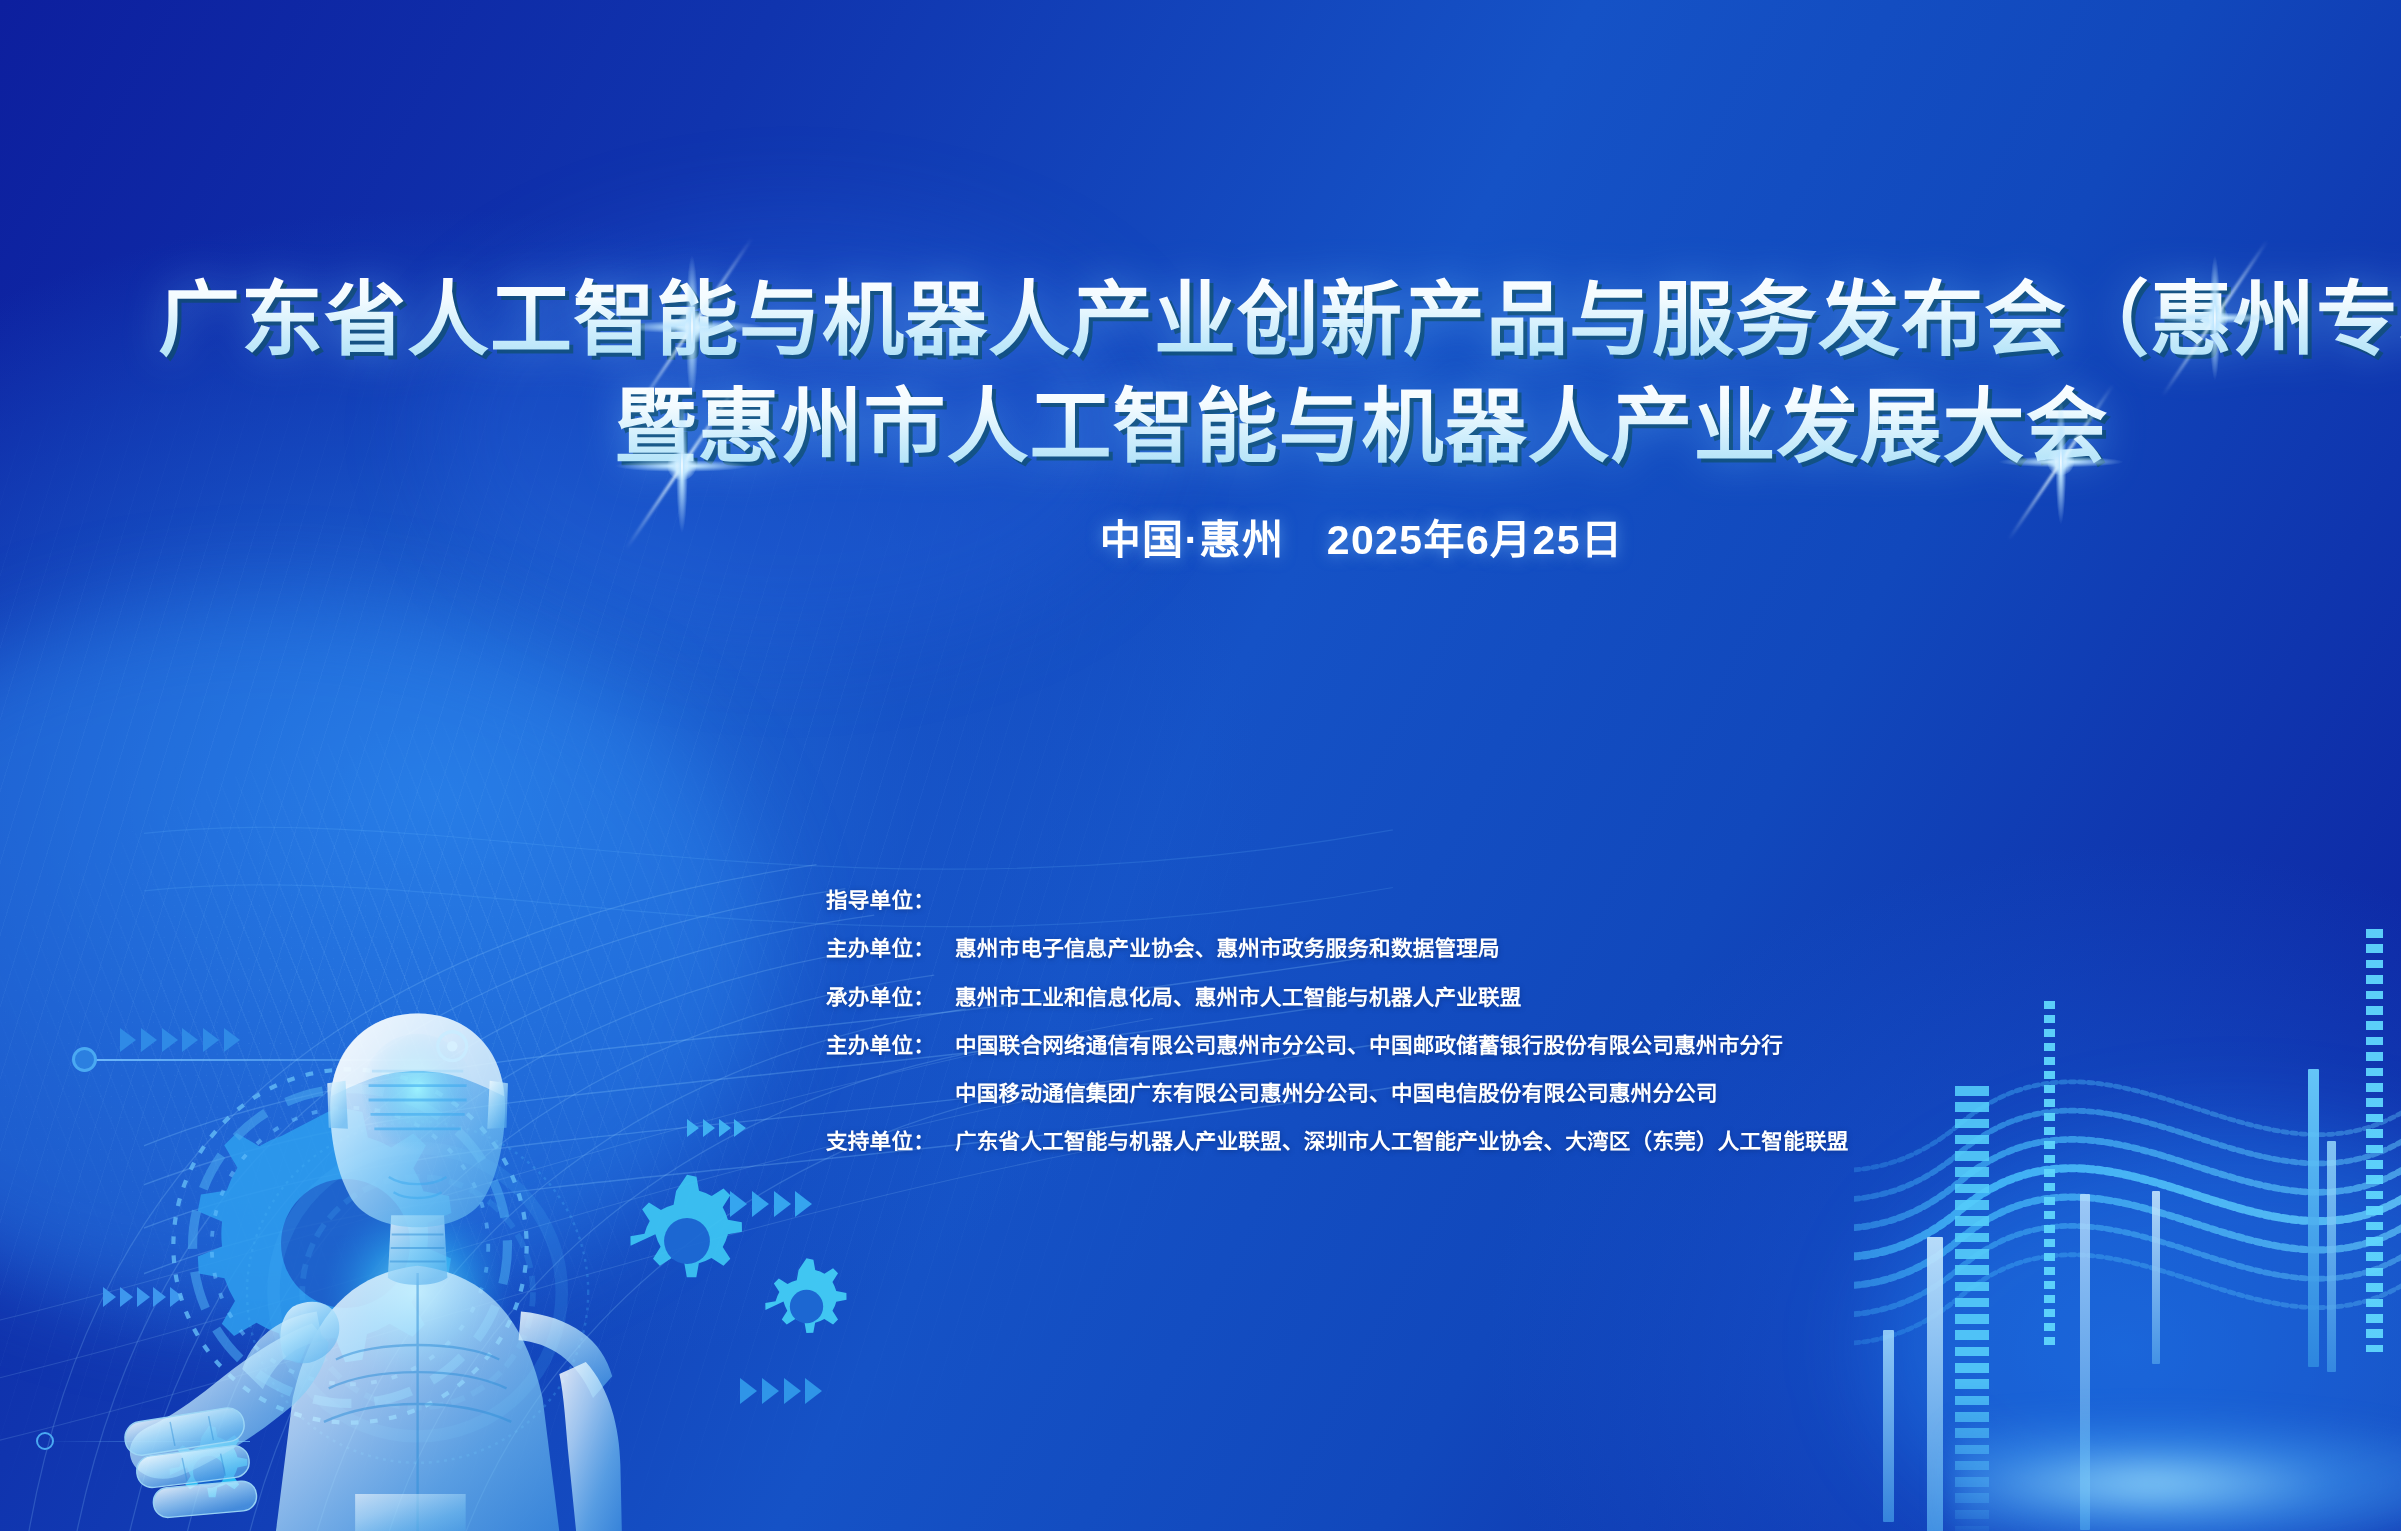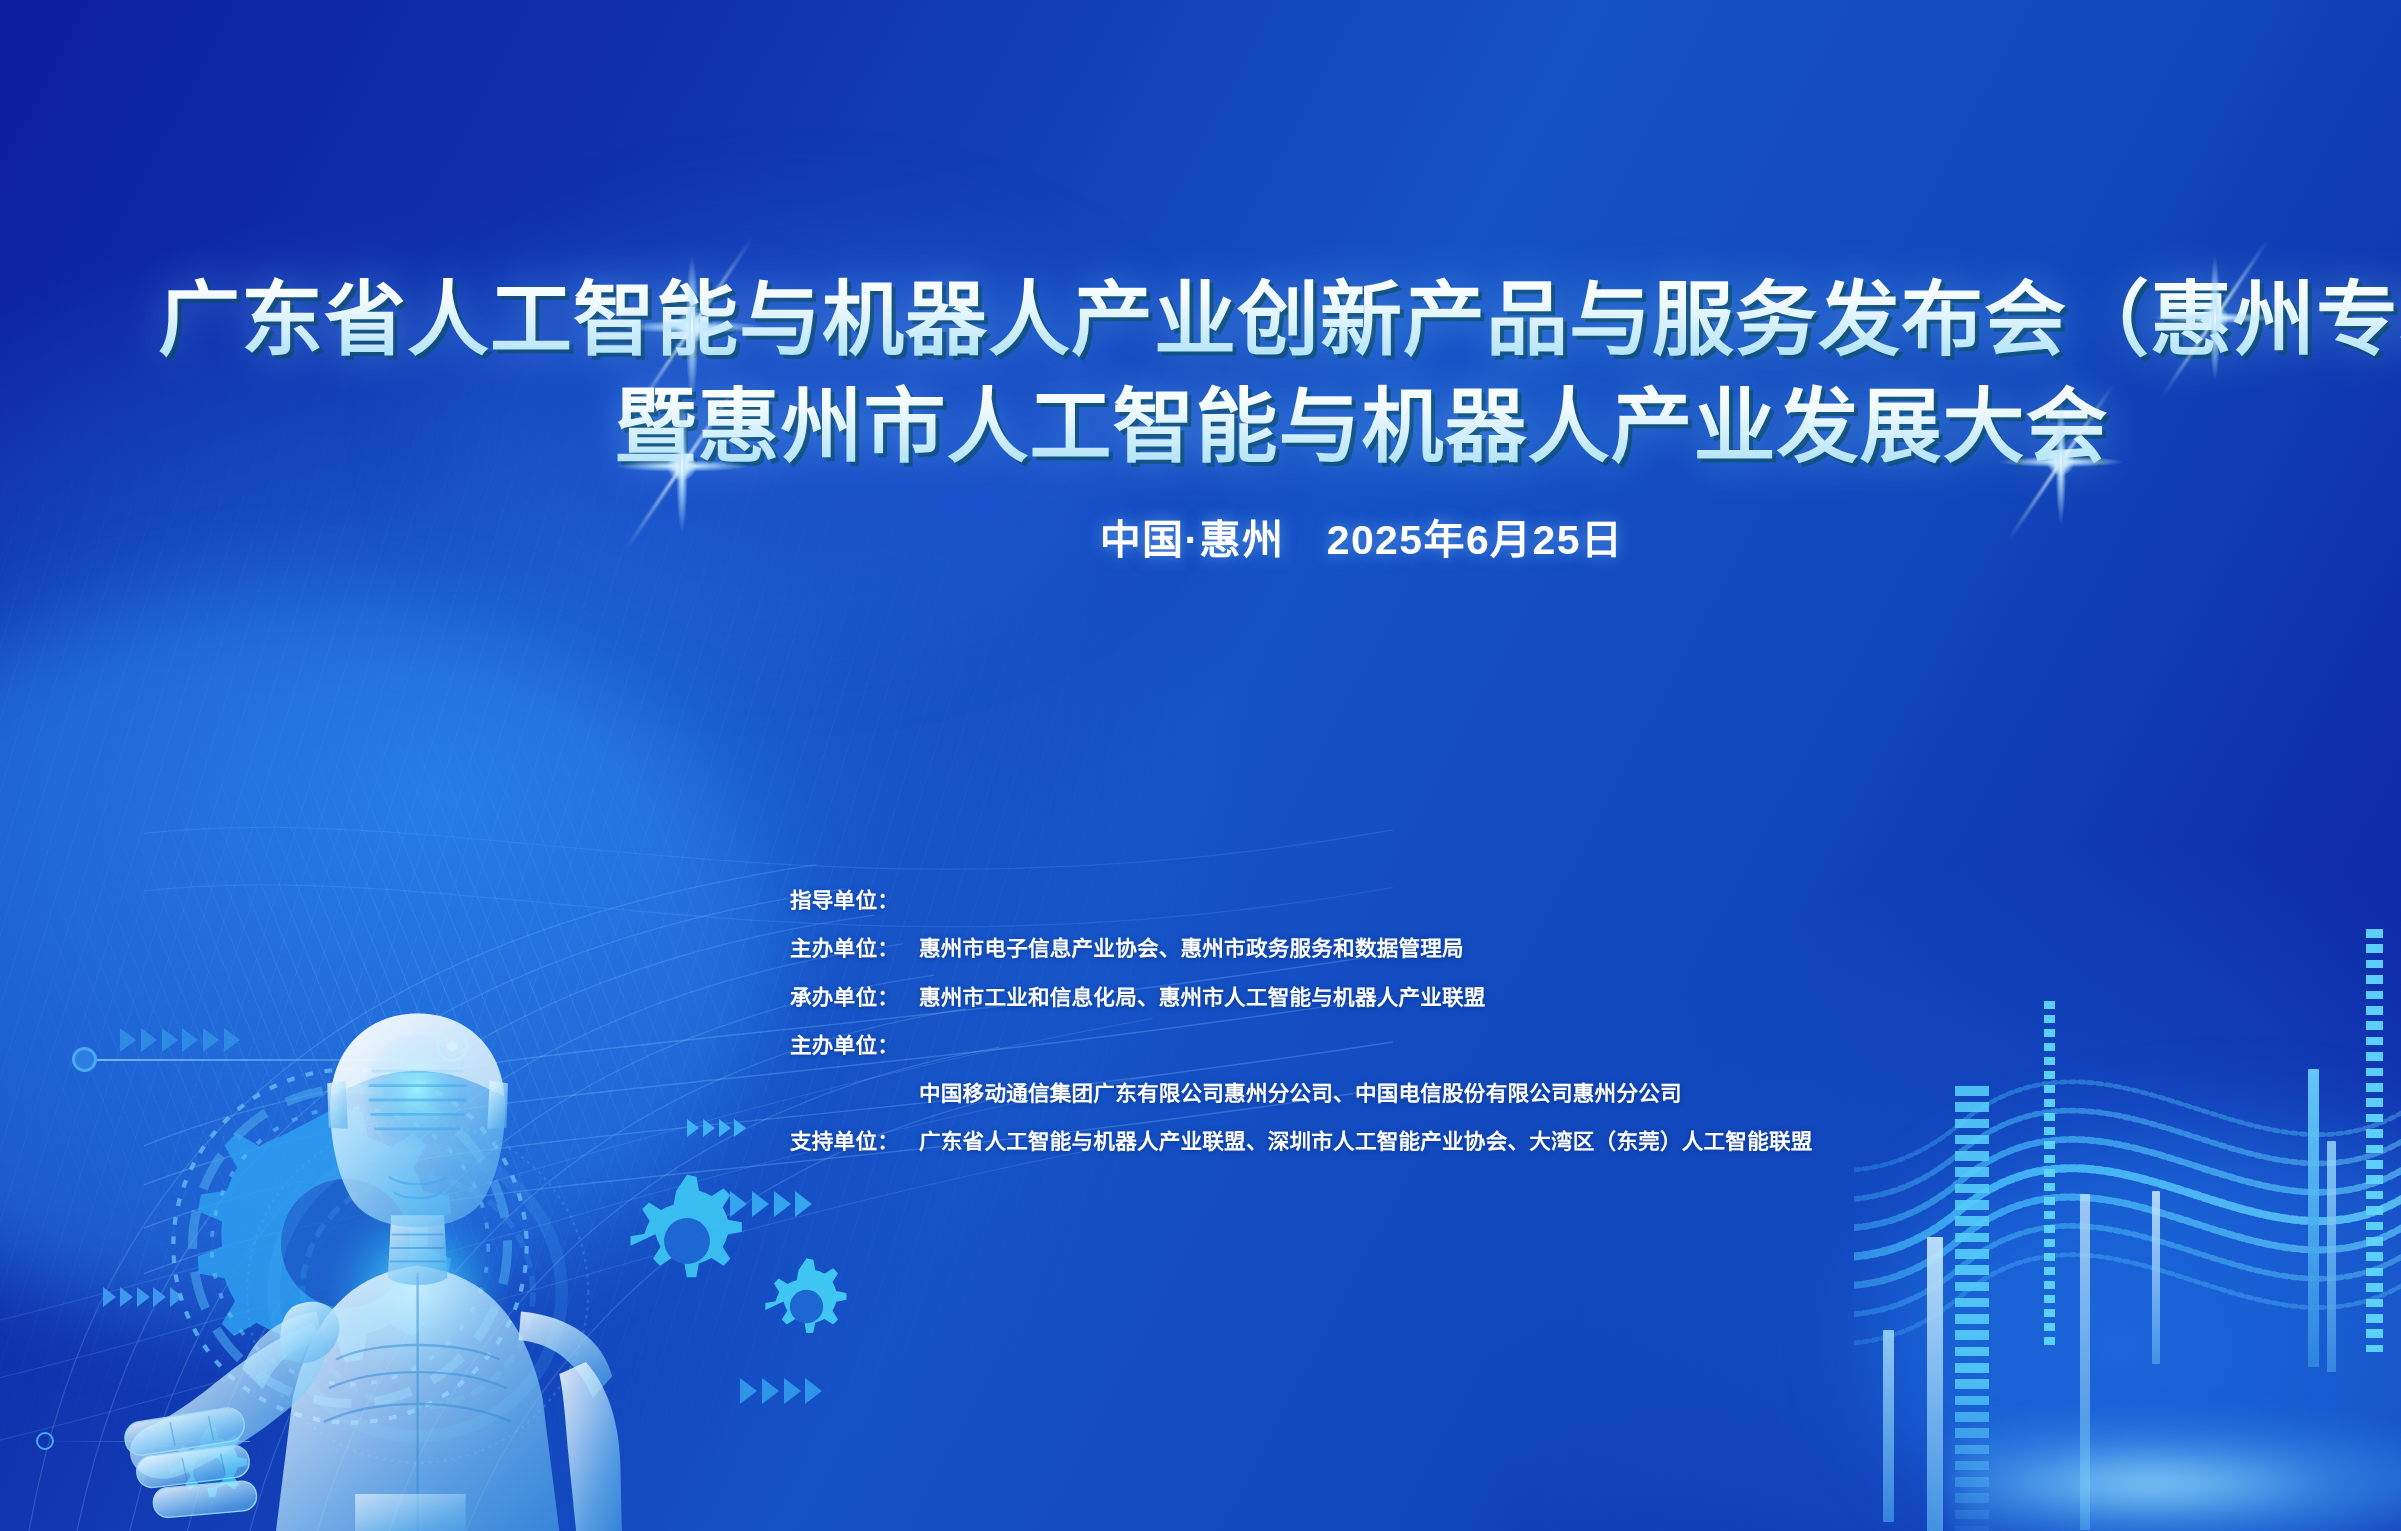--- a/index.html
+++ b/index.html
@@ -101,21 +101,21 @@
     background:linear-gradient(180deg,rgba(255,255,255,0) 0%,rgba(225,245,255,.95) 50%,rgba(255,255,255,0) 100%);
     filter:blur(1px);}
 
   
   .org{
     position:absolute;left:790px;top:883px;
     font-size:21.6px;font-weight:700;color:#ffffff;
     letter-spacing:0.2px;
     text-shadow:0 1px 4.8px rgba(8,40,110,.55);
   }
-  .org-row{display:flex;align-items:flex-end;margin-bottom:17.3px;white-space:nowrap;}
+  .org-row{display:flex;align-items:flex-end;margin-bottom:17.3px;white-space:nowrap;margin-left:36px;}
   .org-row:last-child{margin-bottom:0;}
   .org-label{width:129px;flex:0 0 129px;}
   .org-val{}
   .org-row.cont .org-label{visibility:hidden;}
 </style>
 </head>
 <body>
 
 <div class="stage">
 
@@ -422,20 +422,21 @@
     <div class="org-row">
       <span class="org-label">主办单位：</span>
       <span class="org-val">惠州市电子信息产业协会、惠州市政务服务和数据管理局</span>
     </div>
     <div class="org-row">
       <span class="org-label">承办单位：</span>
       <span class="org-val">惠州市工业和信息化局、惠州市人工智能与机器人产业联盟</span>
     </div>
     <div class="org-row">
       <span class="org-label">主办单位：</span>
+      <span class="org-val">中国联合网络通信有限公司惠州市分公司、中国邮政储蓄银行股份有限公司惠州市分行</span>
     </div>
     <div class="org-row cont">
       <span class="org-label">协办单位：</span>
       <span class="org-val">中国移动通信集团广东有限公司惠州分公司、中国电信股份有限公司惠州分公司</span>
     </div>
     <div class="org-row">
       <span class="org-label">支持单位：</span>
       <span class="org-val">广东省人工智能与机器人产业联盟、深圳市人工智能产业协会、大湾区（东莞）人工智能联盟</span>
     </div>
   </div>

